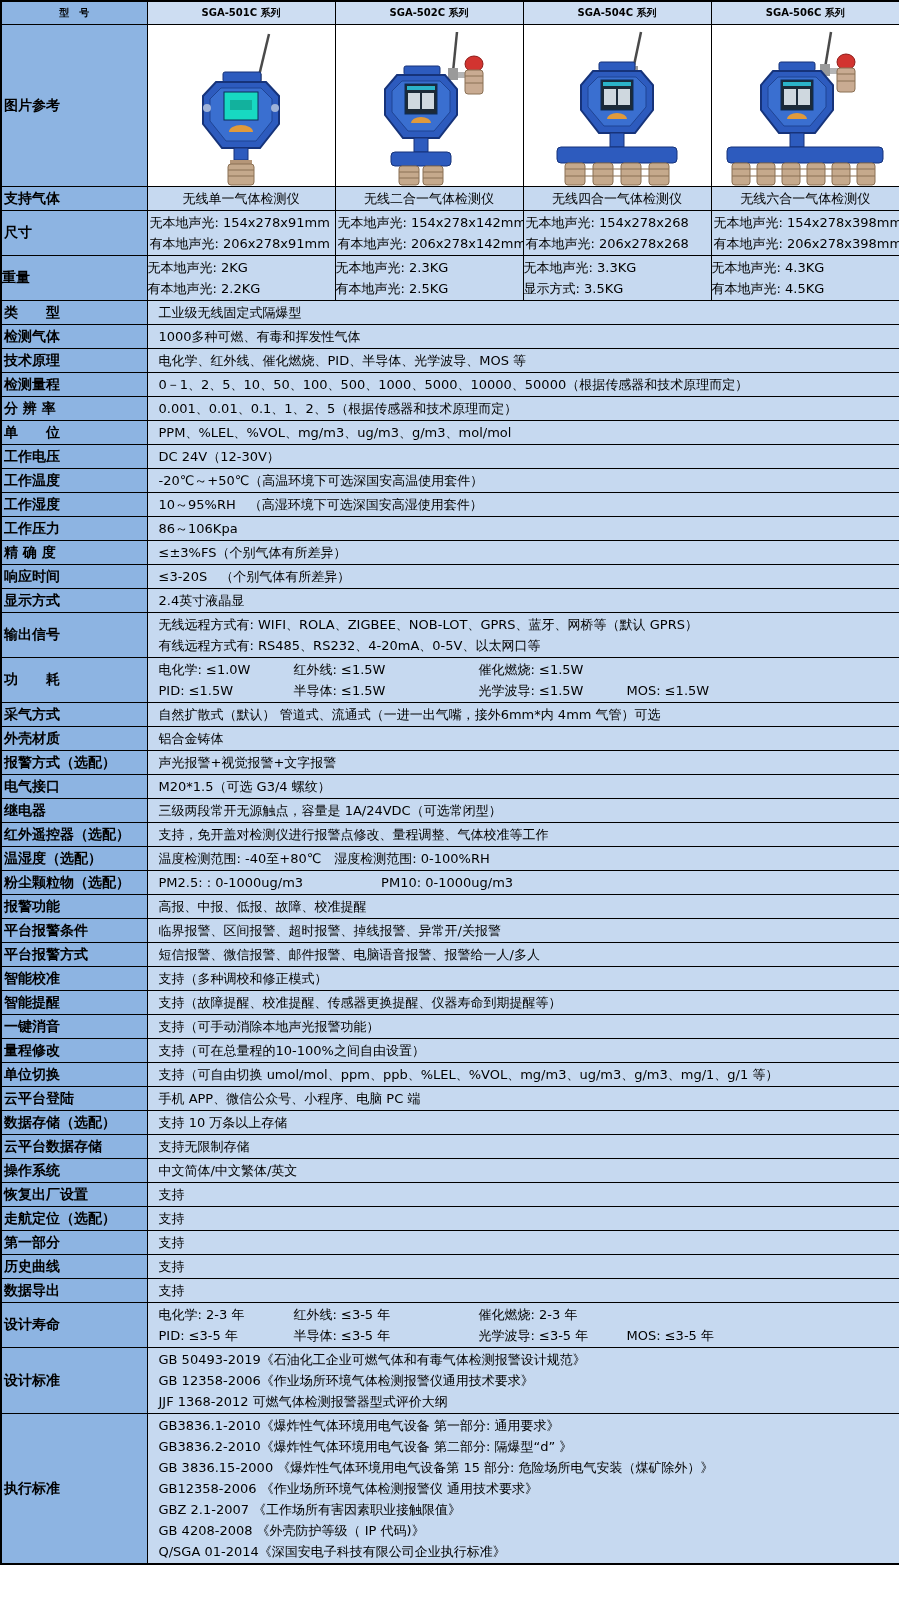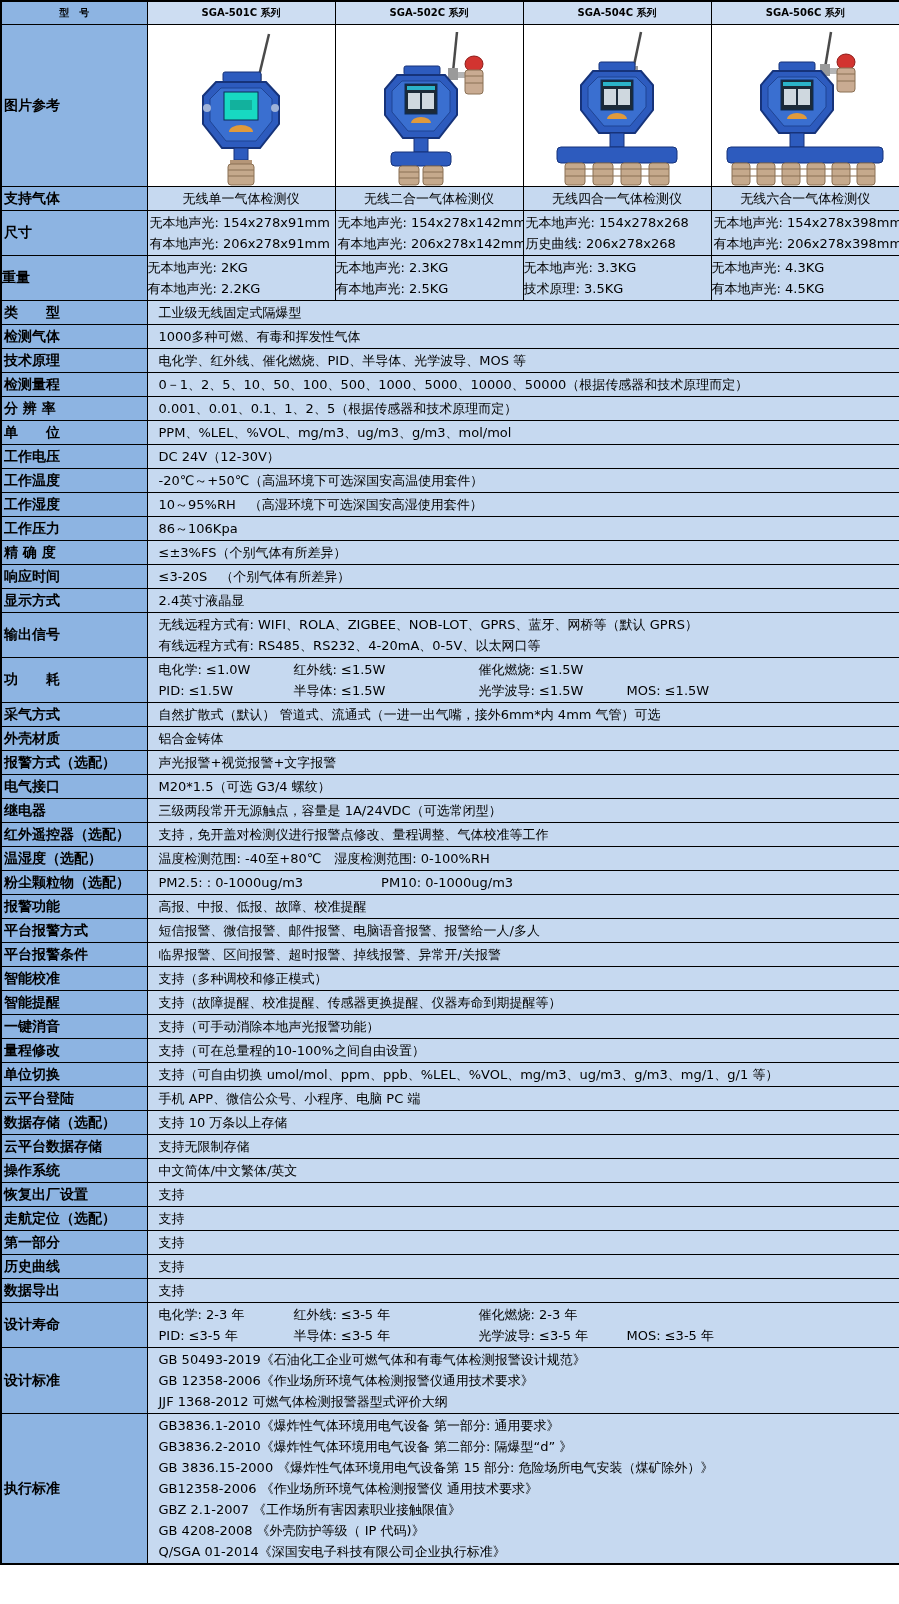--- a/index.html
+++ b/index.html
@@ -180,41 +180,41 @@
     <td class="cell">
       <div class="line">无本地声光: 154x278x91mm</div>
       <div class="line">有本地声光: 206x278x91mm</div>
     </td>
     <td class="cell">
       <div class="line">无本地声光: 154x278x142mm</div>
       <div class="line">有本地声光: 206x278x142mm</div>
     </td>
     <td class="cell">
       <div class="line">无本地声光: 154x278x268</div>
-      <div class="line">历史曲线: 206x278x268</div>
+      <div class="line">有本地声光: 206x278x268</div>
     </td>
     <td class="cell">
       <div class="line">无本地声光: 154x278x398mm</div>
       <div class="line">有本地声光: 206x278x398mm</div>
     </td>
   </tr>
 
   <tr class="weight-row">
     <td class="label">重量</td>
     <td class="cell">
       <div class="line">无本地声光: 2KG</div>
       <div class="line">有本地声光: 2.2KG</div>
     </td>
     <td class="cell">
       <div class="line">无本地声光: 2.3KG</div>
       <div class="line">有本地声光: 2.5KG</div>
     </td>
     <td class="cell">
       <div class="line">无本地声光: 3.3KG</div>
-      <div class="line">技术原理: 3.5KG</div>
+      <div class="line">显示方式: 3.5KG</div>
     </td>
     <td class="cell">
       <div class="line">无本地声光: 4.3KG</div>
       <div class="line">有本地声光: 4.5KG</div>
     </td>
   </tr>
 
   </tbody>
     <tbody id="spec-body">
       <tr>
@@ -357,29 +357,29 @@
           <div class="line">PM2.5: : 0-1000ug/m3　　　　　　PM10: 0-1000ug/m3</div>
         </td>
       </tr>
       <tr>
         <td class="label">报警功能</td>
         <td class="value" colspan="4">
           <div class="line">高报、中报、低报、故障、校准提醒</div>
         </td>
       </tr>
       <tr>
+        <td class="label">平台报警条件</td>
+        <td class="value" colspan="4">
+          <div class="line">临界报警、区间报警、超时报警、掉线报警、异常开/关报警</div>
+        </td>
+      </tr>
+      <tr>
         <td class="label">平台报警方式</td>
         <td class="value" colspan="4">
           <div class="line">短信报警、微信报警、邮件报警、电脑语音报警、报警给一人/多人</div>
-        </td>
-      </tr>
-      <tr>
-        <td class="label">平台报警条件</td>
-        <td class="value" colspan="4">
-          <div class="line">临界报警、区间报警、超时报警、掉线报警、异常开/关报警</div>
         </td>
       </tr>
       <tr>
         <td class="label">智能校准</td>
         <td class="value" colspan="4">
           <div class="line">支持（多种调校和修正模式）</div>
         </td>
       </tr>
       <tr>
         <td class="label">智能提醒</td>

